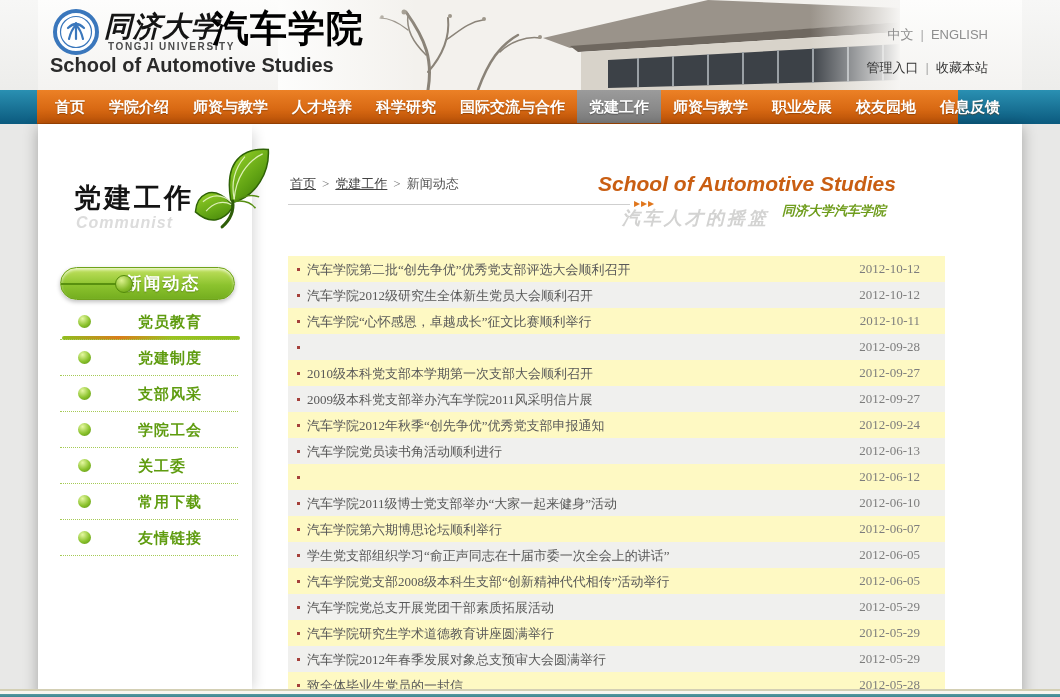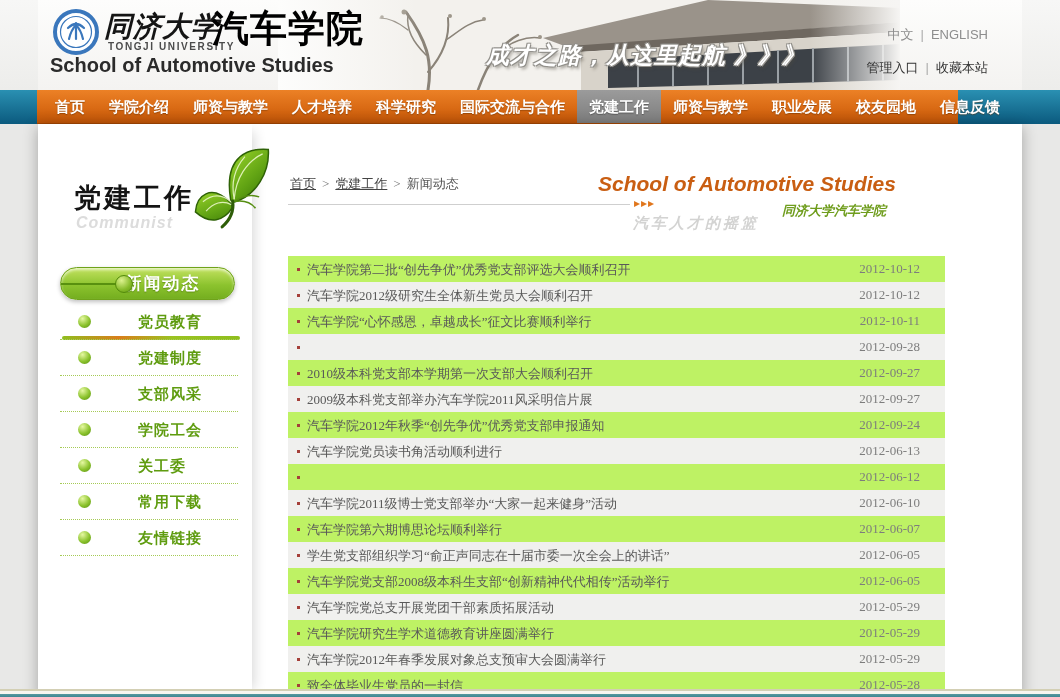--- a/index.html
+++ b/index.html
@@ -55,24 +55,24 @@
   .sb-menu .ball{position:absolute;left:18px;top:11px;width:13px;height:13px;border-radius:50%;
     background:radial-gradient(circle at 35% 28%,#e6f8a2,#8cc32e 55%,#538c0c);}
   .sb-menu .itm{margin-left:78px;color:#5f9c10;font-weight:bold;font-size:15px;letter-spacing:1px;}
   
   .breadcrumb{position:absolute;left:252px;top:51px;font-size:13px;color:#555;font-family:"Liberation Serif","DejaVu Serif",serif;}
   .breadcrumb .bc-link{text-decoration:underline;cursor:pointer;color:#444;}
   .breadcrumb .bc-sep{margin:0 6px;color:#777;}
   .bc-rule{position:absolute;left:250px;top:80px;width:342px;height:1px;background:#cfcfcf;}
   .bc-arrows{position:absolute;left:596px;top:72px;color:#e0761c;font-size:12px;letter-spacing:1px;font-weight:bold;}
   .banner-title{position:absolute;left:560px;top:48px;width:290px;font-size:21px;font-weight:bold;font-style:italic;color:#c95e12;white-space:nowrap;}
-  .banner-tagline{position:absolute;left:584px;top:90px;font-size:15px;font-weight:bold;font-style:italic;color:#d3d3d2;letter-spacing:3px;margin-left:11px;}
+  .banner-tagline{position:absolute;left:584px;top:82px;font-size:18px;font-weight:bold;font-style:italic;color:#d3d3d2;letter-spacing:3px;}
   .banner-cn{position:absolute;left:560px;top:78px;width:288px;text-align:right;font-size:13px;font-weight:bold;font-style:italic;color:#6f9d1d;}
   .news{position:absolute;left:250px;top:132px;width:657px;list-style:none;margin:0;padding:0;font-family:"Liberation Serif","DejaVu Serif",serif;}
-  .news li{position:relative;height:26px;line-height:26px;background:#bef264;}
+  .news li{position:relative;height:26px;line-height:26px;background:#fef9c3;}
   .news li:nth-of-type(even){background:#f0f0ee;}
   .news .dot{position:absolute;left:9px;top:12px;width:3px;height:3px;background:#a5403a;}
   .news .title{margin-left:19px;font-size:13px;color:#595959;cursor:pointer;white-space:nowrap;}
   .news .date{position:absolute;right:25px;top:0;font-size:13px;color:#7d7d7d;}
   
   .bottom-tan{position:absolute;left:0;top:689px;width:1060px;height:2px;background:#d3cfb4;z-index:9;}
   .bottom-light{position:absolute;left:0;top:691px;width:1060px;height:3px;background:#f6f5f0;z-index:9;}
   .bottom-teal{position:absolute;left:0;top:694px;width:1060px;height:3px;background:linear-gradient(180deg,#57989f,#3c8793);z-index:9;}
 </style>
 </head>
@@ -129,21 +129,20 @@
           <path d="M24,31 Q24,22 24,15"></path>
           <path d="M31,31 Q29,22 24,17"></path>
           <path d="M16,20 Q24,12 32,20"></path>
         </g>
       </svg>
     </div>
     <div class="uni-cn">同济大学</div>
     <div class="uni-en">TONGJI UNIVERSITY</div>
     <div class="school-cn">汽车学院</div>
     <div class="school-en">School of Automotive Studies</div>
-    <div class="slogan">成才之路，从这里起航 》》》</div>
   </div>
 
   <div class="toplinks row1">
     <span class="lnk">中文</span><span class="sep">|</span><span class="lnk">ENGLISH</span>
   </div>
   <div class="toplinks row2">
     <span class="lnk">管理入口</span><span class="sep">|</span><span class="lnk">收藏本站</span>
   </div>
 </div>
 

